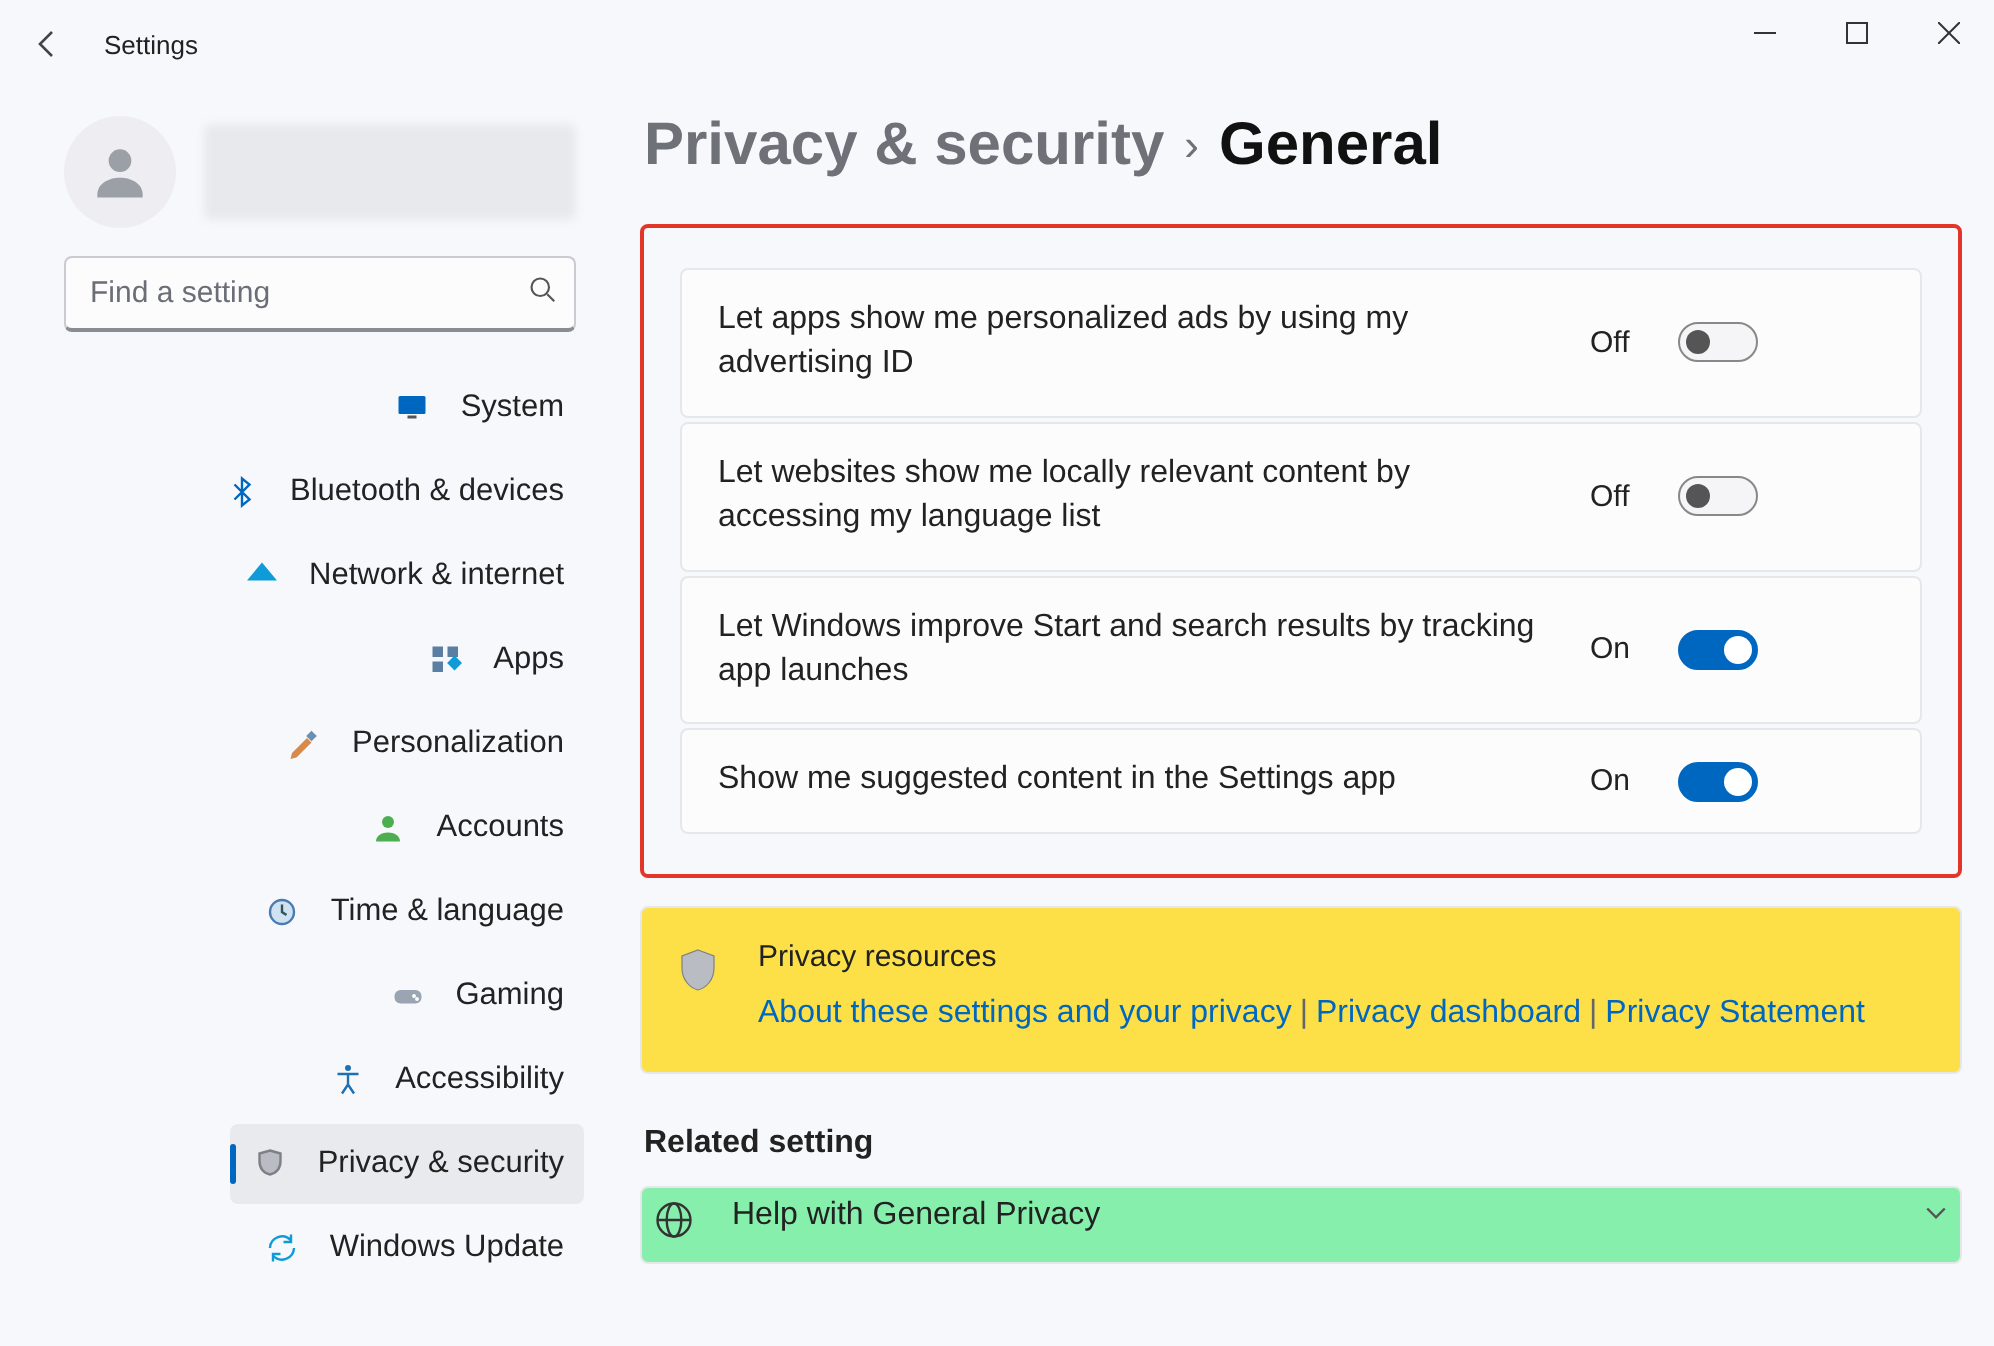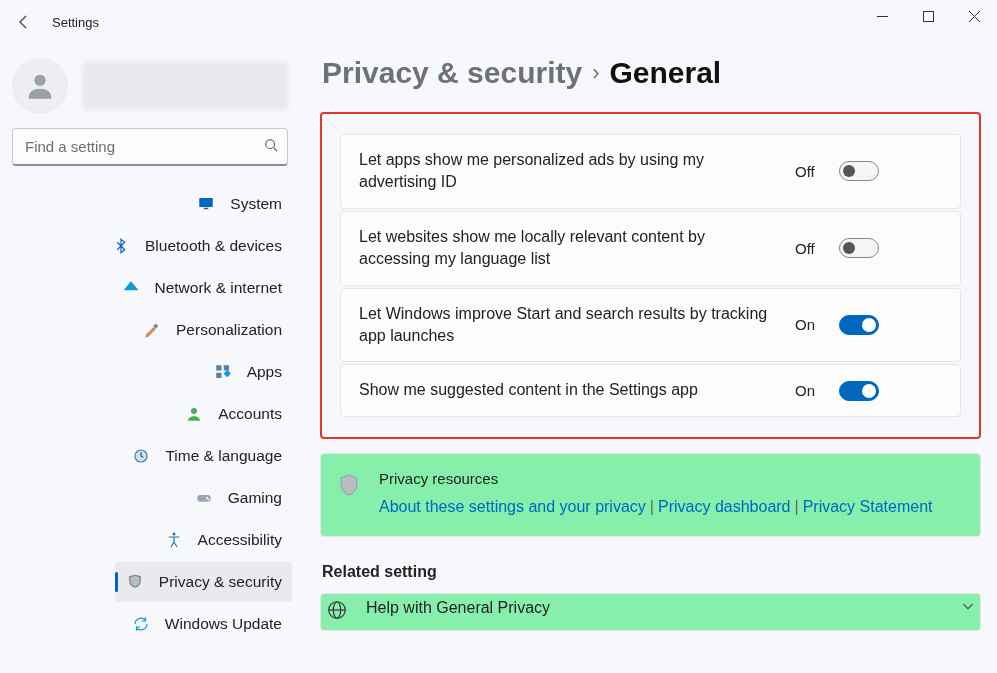--- a/index.html
+++ b/index.html
@@ -8,21 +8,21 @@
   
   .titlebar { height: 44px; display: flex; align-items: center; padding: 0 10px; }
   .back-btn { width: 28px; height: 28px; display: flex; align-items: center; justify-content: center; cursor: pointer; color: #444; }
   .app-title { font-size: 13px; margin-left: 14px; color: #222; }
   .win-controls { position: absolute; top: 0; right: 0; display: flex; }
   .win-ctrl { width: 46px; height: 32px; display: flex; align-items: center; justify-content: center; cursor: pointer; color: #333; }
 
   .layout { display:flex; height: calc(100% - 44px); }
 
   
-  .sidebar { width: 300px; padding: 8px 8px 8px 8px; }
+  .sidebar { width: 300px; padding: 8px 8px 8px 28px; }
   .profile { display:flex; align-items:center; gap:14px; margin: 6px 4px 14px 4px; }
   .avatar { width:56px; height:56px; border-radius:50%; background:#eeeef2; display:flex; align-items:center; justify-content:center; }
   .avatar svg { width:34px; height:34px; fill:#9aa0a6; }
   .profile-text { flex:1; height:48px; background:#e8e9ec; border-radius:4px; filter: blur(2px); }
 
   .search-box { position:relative; margin: 4px 4px 18px 4px; }
   .search-box input { width:100%; height:38px; border:1px solid #c9cbd1; border-bottom:2px solid #8a8c94; border-radius:4px; background:#fcfcfd; padding:0 36px 0 12px; font-size:15px; color:#333; }
   .search-box input::placeholder { color:#6b6e76; }
   .search-box .s-icon { position:absolute; right:10px; top:50%; transform:translateY(-50%); color:#555; }
 
@@ -43,21 +43,21 @@
   .setting-row { background:#fcfcfd; border:1px solid #e6e7ea; border-radius:4px; margin:2px 0; padding:14px 18px; display:flex; align-items:center; gap:16px; }
   .setting-label { flex:1; font-size:16px; color:#222; line-height:1.4; max-width:420px; }
   .toggle-label { font-size:15px; color:#222; min-width:28px; }
 
   .toggle { width:40px; height:20px; border-radius:10px; position:relative; cursor:pointer; }
   .toggle.off { background:#f5f5f7; border:1px solid #888; }
   .toggle.off .knob { width:12px; height:12px; border-radius:50%; background:#555; position:absolute; left:3px; top:3px; }
   .toggle.on { background:#0067c0; border:1px solid #0067c0; }
   .toggle.on .knob { width:14px; height:14px; border-radius:50%; background:#fff; position:absolute; right:2px; top:2px; }
 
-  .resources { background:#86efac; border:1px solid #e6e7ea; border-radius:4px; padding:16px 18px; display:flex; gap:18px; margin-bottom:26px; }
+  .resources { background:#fde047; border:1px solid #e6e7ea; border-radius:4px; padding:16px 18px; display:flex; gap:18px; margin-bottom:26px; }
   .res-icon { width:22px; display:flex; align-items:flex-start; padding-top:4px; }
   .res-heading { font-size:15px; color:#222; margin-bottom:6px; }
   .res-links { font-size:16px; line-height:1.7; }
   .res-links a { color:#0067c0; text-decoration:none; cursor:pointer; }
   .res-sep { color:#666; margin:0 4px; }
 
   .related-heading { font-size:16px; font-weight:600; margin: 0 0 12px 2px; }
   .help-row { background:#86efac; border:1px solid #e6e7ea; border-radius:4px; padding:5px; display:flex; gap:18px; cursor:pointer; }
   .help-label { flex:1; font-size:16px; }
   .chev { color:#555; }
@@ -137,36 +137,36 @@
           <span class="nav-icon">
             <svg width="18" height="18" viewBox="0 0 24 24" fill="none" stroke-width="1.6">
               <path d="M12 3 L22 15 H2 Z" fill="#0e9bd8"></path>
             </svg>
           </span>
                    <span>Network &amp; internet</span>
         </div>
         <div class="nav-item">
           <span class="nav-icon">
             <svg width="18" height="18" viewBox="0 0 24 24" fill="none" stroke-width="1.6">
-              <path d="M4 18l10-10 3 3-10 10-4 1z" fill="#d88a4a"></path>
-              <rect x="15" y="4" width="5" height="5" fill="#6b8fb3" transform="rotate(45 17 6)"></rect>
-            </svg>
-          </span>
-                   <span>Personalization</span>
-        </div>
-        <div class="nav-item">
-          <span class="nav-icon">
-            <svg width="18" height="18" viewBox="0 0 24 24" fill="none" stroke-width="1.6">
               <rect x="3" y="3" width="7" height="7" fill="#5b7ea3"></rect>
               <rect x="13" y="3" width="7" height="7" fill="#5b7ea3"></rect>
               <rect x="3" y="13" width="7" height="7" fill="#5b7ea3"></rect>
               <rect x="14" y="10" width="7" height="7" fill="#0e9bd8" transform="rotate(45 17 14)"></rect>
             </svg>
           </span>
                    <span>Apps</span>
+        </div>
+        <div class="nav-item">
+          <span class="nav-icon">
+            <svg width="18" height="18" viewBox="0 0 24 24" fill="none" stroke-width="1.6">
+              <path d="M4 18l10-10 3 3-10 10-4 1z" fill="#d88a4a"></path>
+              <rect x="15" y="4" width="5" height="5" fill="#6b8fb3" transform="rotate(45 17 6)"></rect>
+            </svg>
+          </span>
+                   <span>Personalization</span>
         </div>
         <div class="nav-item">
           <span class="nav-icon">
             <svg width="18" height="18" viewBox="0 0 24 24" fill="none" stroke-width="1.6">
               <circle cx="12" cy="8" r="4" fill="#4cae50"></circle>
               <path d="M4 21c0-4 4-6 8-6s8 2 8 6" fill="#4cae50"></path>
             </svg>
           </span>
                    <span>Accounts</span>
         </div>

